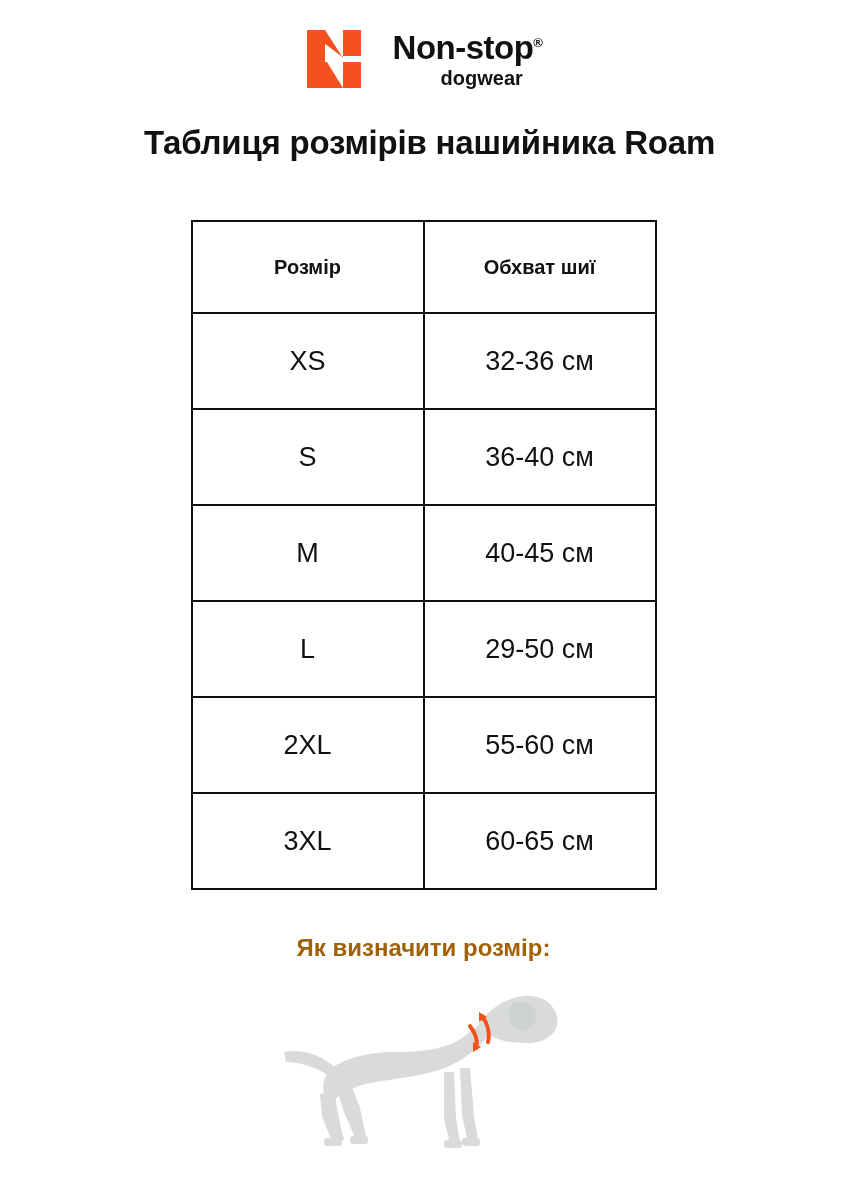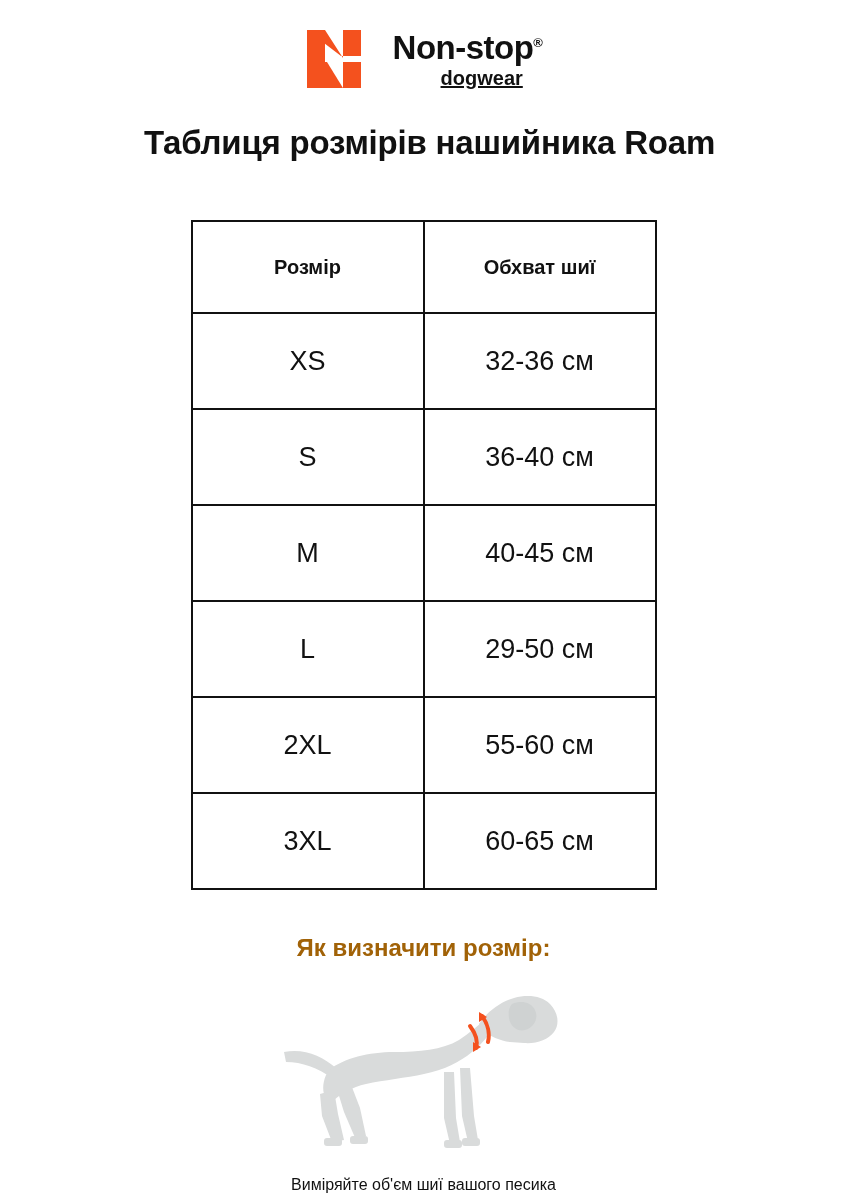--- a/index.html
+++ b/index.html
@@ -54,21 +54,20 @@
     vertical-align: super;
     font-weight: bold;
   }
   .logo-sub {
     font-size: 20px;
     font-weight: bold;
     color: #111111;
     margin-top: 4px;
     margin-left: 48px;
     letter-spacing: 0px;
-    text-decoration: underline;
   }
 
   
   .title {
     margin-top: 32px;
     text-align: center;
     font-size: 33px;
     font-weight: bold;
     line-height: 1.28;
     color: #111111;
@@ -240,15 +239,14 @@
         <path d="M208 26 C214 34 216 44 214 52"></path>
         <path d="M196 36 C202 44 204 52 202 58"></path>
       </g>
       <g fill="#f4511e">
         <path d="M205 22 l8 5 -8 5 z"></path>
         <path d="M199 62 l8 -5 -8 -5 z"></path>
       </g>
     </svg>
   </div>
 
-  <div class="caption">Виміряйте об'єм шиї вашого песика</div>
 
 </div>
 
 </body></html>

